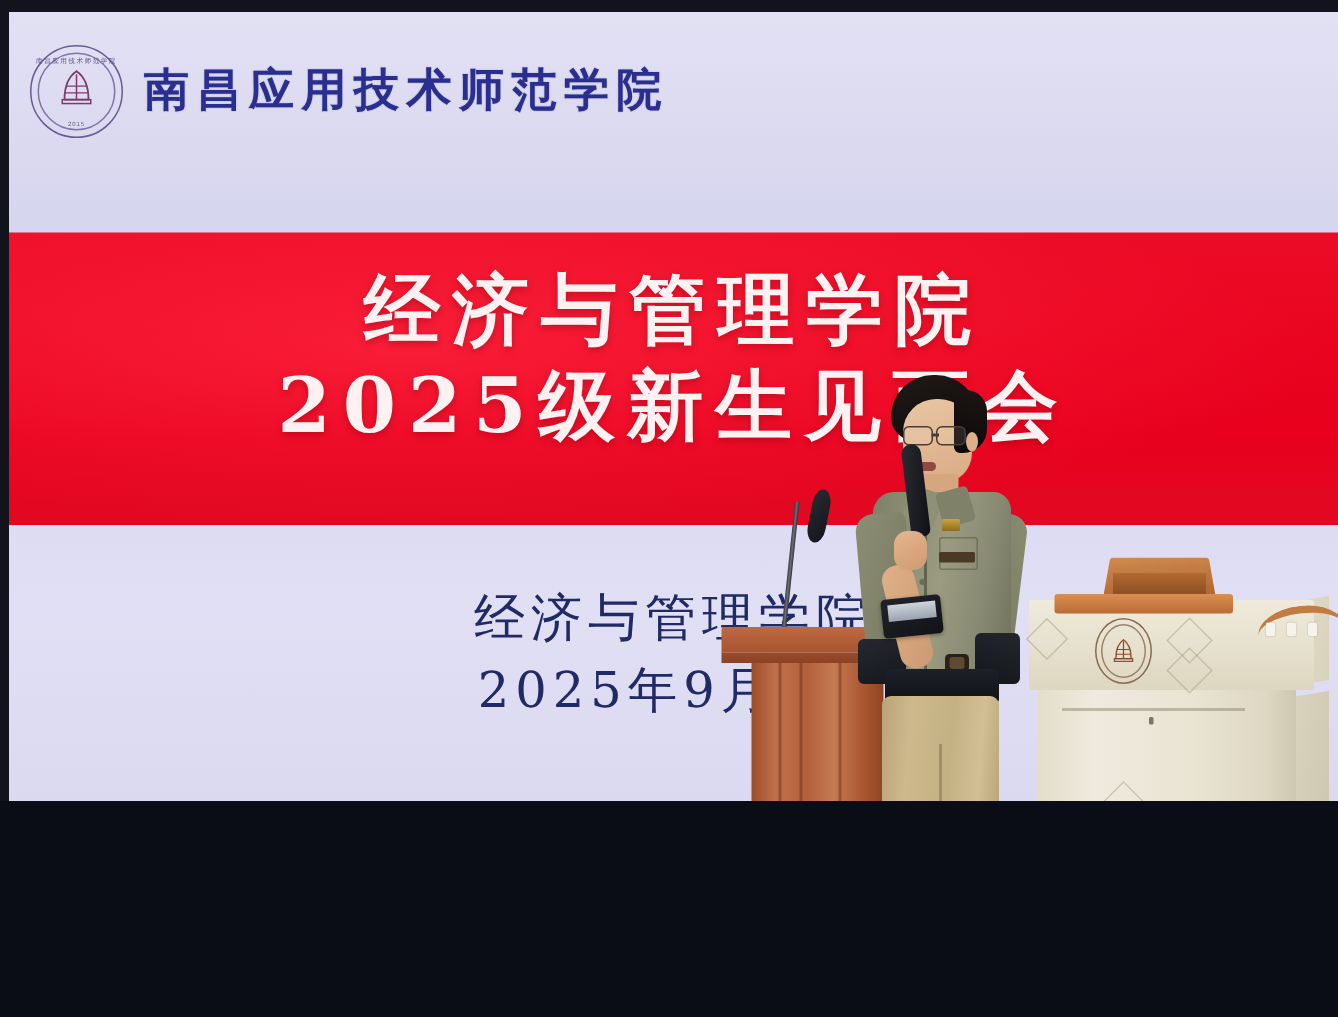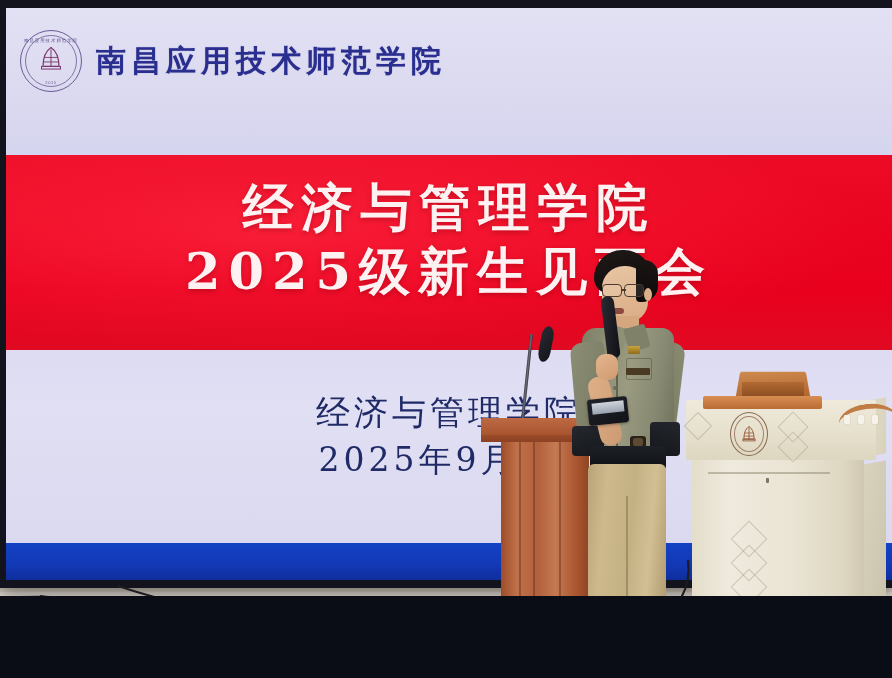--- a/index.html
+++ b/index.html
@@ -1,19 +1,19 @@
 <!DOCTYPE html>
 <html><head>
 <meta charset="utf-8">
 <style>
   * { margin:0; padding:0; box-sizing:border-box; }
   html,body { width:892px; height:678px; overflow:hidden; background:#0b0d16;
     font-family:"Liberation Sans","DejaVu Sans",sans-serif; }
 
-  #stage { position:relative; width:892px; height:596px; overflow:hidden;
+  #stage { position:relative; width:892px; height:534px; overflow:hidden;
     background:linear-gradient(180deg,#151726 0%,#1b1d2c 55%,#222433 100%); }
 
   
   .floor { position:absolute; left:0; top:576px; width:892px; height:102px;
     background:linear-gradient(180deg,#d7cfc2 0%,#e6ddd0 18%,#efe7dc 48%,#e2dce6 72%,#d9d5e6 100%); }
   .floor-glow { position:absolute; left:0; top:592px; width:892px; height:86px;
     background:linear-gradient(180deg,rgba(255,255,255,0.30),rgba(215,208,228,0.10) 60%,rgba(200,195,220,0.25)); }
   .floor-tile { position:absolute; background:rgba(150,145,175,0.20); }
 
   

